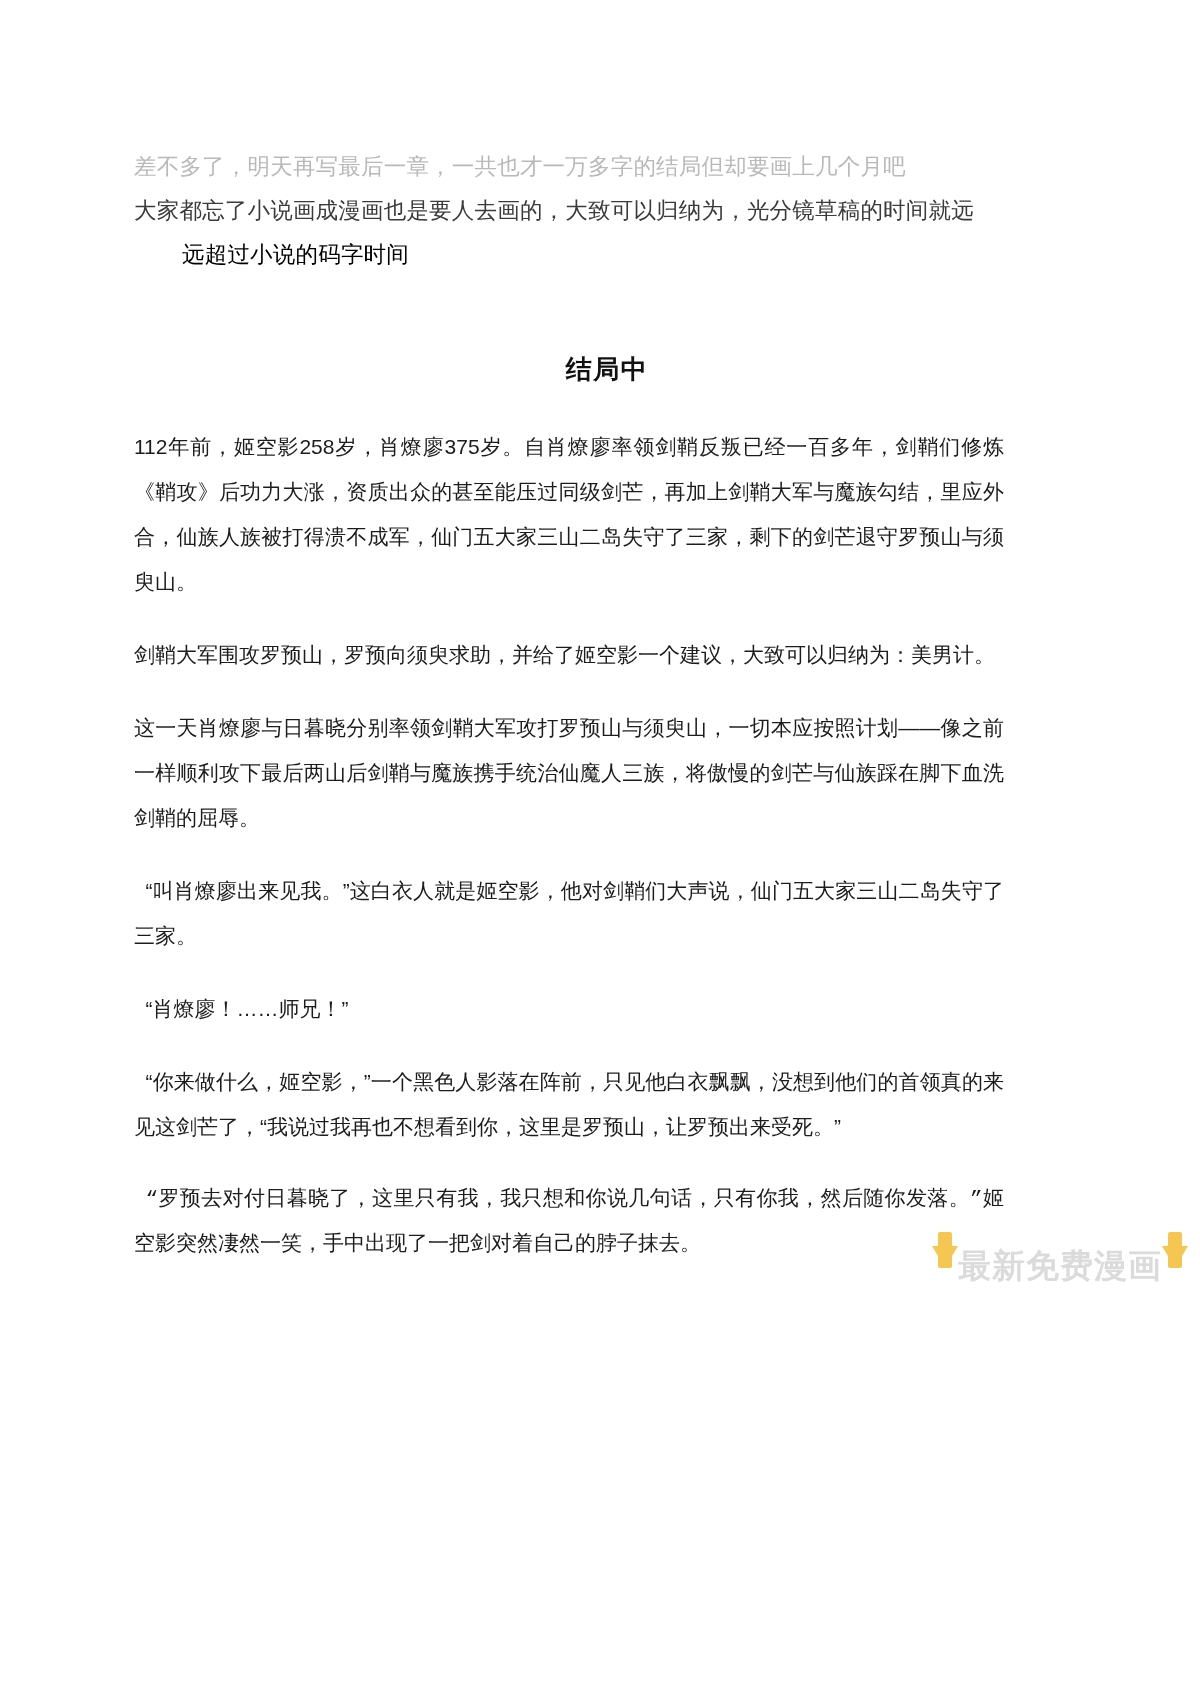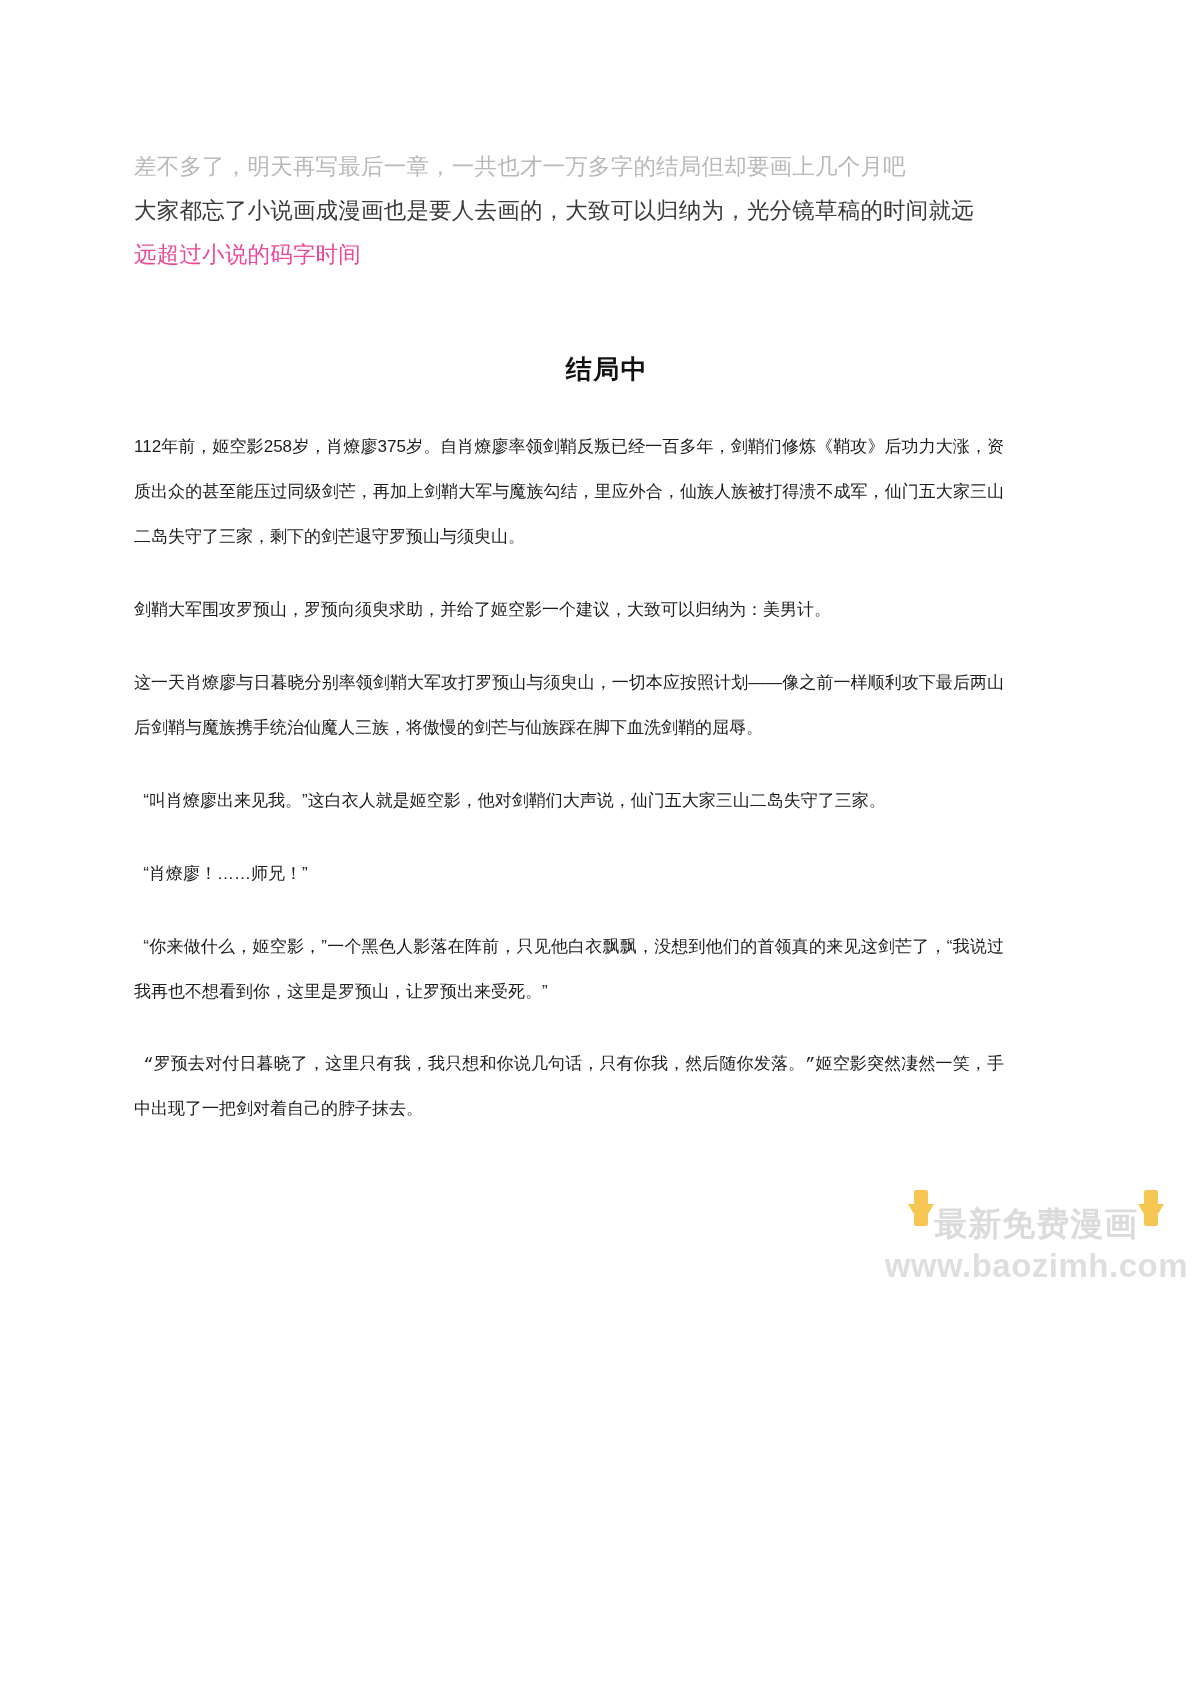--- a/index.html
+++ b/index.html
@@ -30,21 +30,21 @@
     width: 866px;
   }
   .note-line {
     font-size: 22.5px;
     line-height: 44px;
     letter-spacing: 0.2px;
     white-space: nowrap;
   }
   .note-line-1 { color: #b9b9b9; }
   .note-line-2 { color: #3b3b3b; }
-  .note-line-3 { color: #ec4899; }
+  .note-line-3 { color: #000000; margin-left: 48px; }
 
   
   .chapter-title {
     position: absolute;
     left: 0;
     top: 352px;
     width: 1200px;
     text-align: center;
     font-size: 26px;
     font-weight: bold;
@@ -54,21 +54,21 @@
   }
 
   
   .body-text {
     position: absolute;
     left: 134px;
     top: 424px;
     width: 870px;
   }
   .para {
-    font-size: 17px;
+    font-size: 21px;
     line-height: 45px;
     color: #1c1c1c;
     margin: 0 0 28px 0;
     text-align: justify;
     text-justify: inter-character;
     letter-spacing: 0px;
   }
   .para:last-child { margin-bottom: 0; font-family: Liberation Mono, monospace; }
   .para.indent { text-indent: 0.55em; }
 
@@ -143,16 +143,15 @@
     <p class="para indent">“你来做什么，姬空影，”一个黑色人影落在阵前，只见他白衣飘飘，没想到他们的首领真的来见这剑芒了，“我说过我再也不想看到你，这里是罗预山，让罗预出来受死。”</p>
     <p class="para indent">“罗预去对付日暮晓了，这里只有我，我只想和你说几句话，只有你我，然后随你发落。”姬空影突然凄然一笑，手中出现了一把剑对着自己的脖子抹去。</p>
   </div>
 
   <div class="watermark">
     <div class="wm-top">
       <span class="wm-arrow"></span>
       <span class="wm-title">最新免费漫画</span>
       <span class="wm-arrow"></span>
     </div>
-    <div class="wm-url">www.baozimh.com</div>
   </div>
 
 </div>
 
 </body></html>

